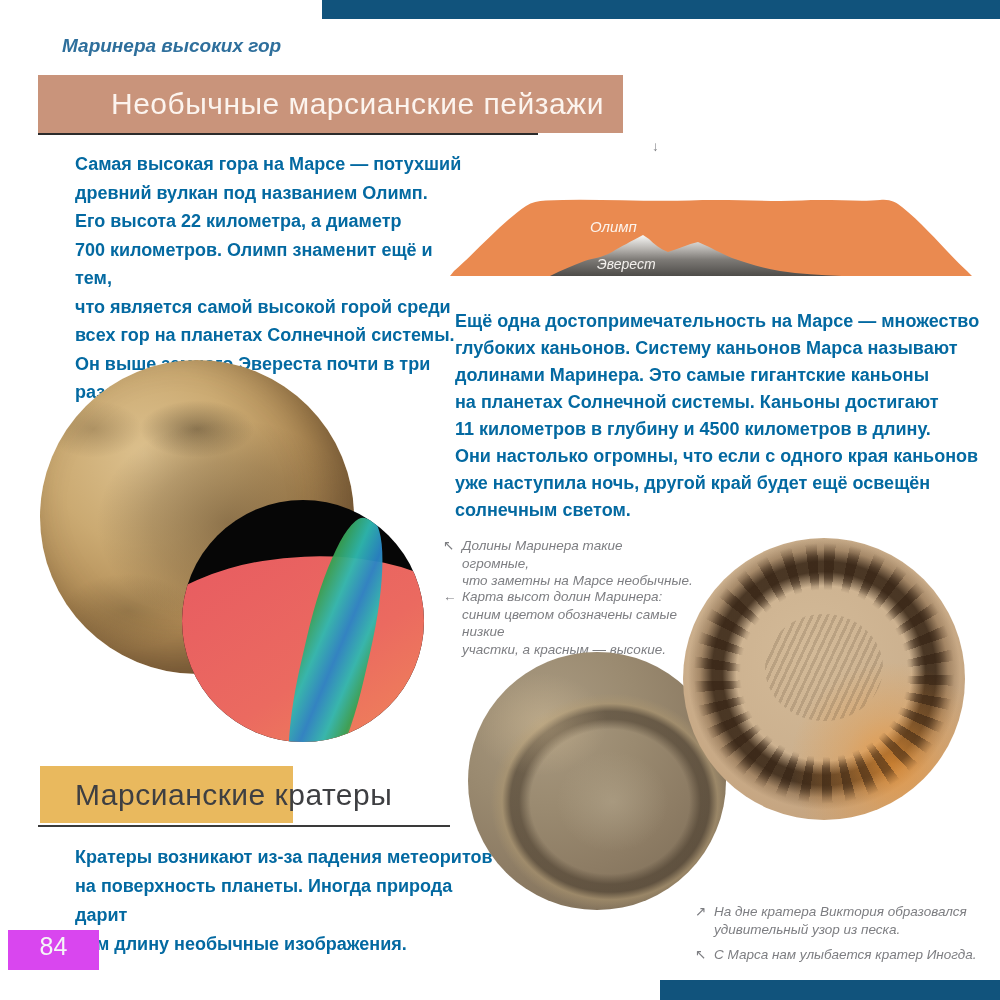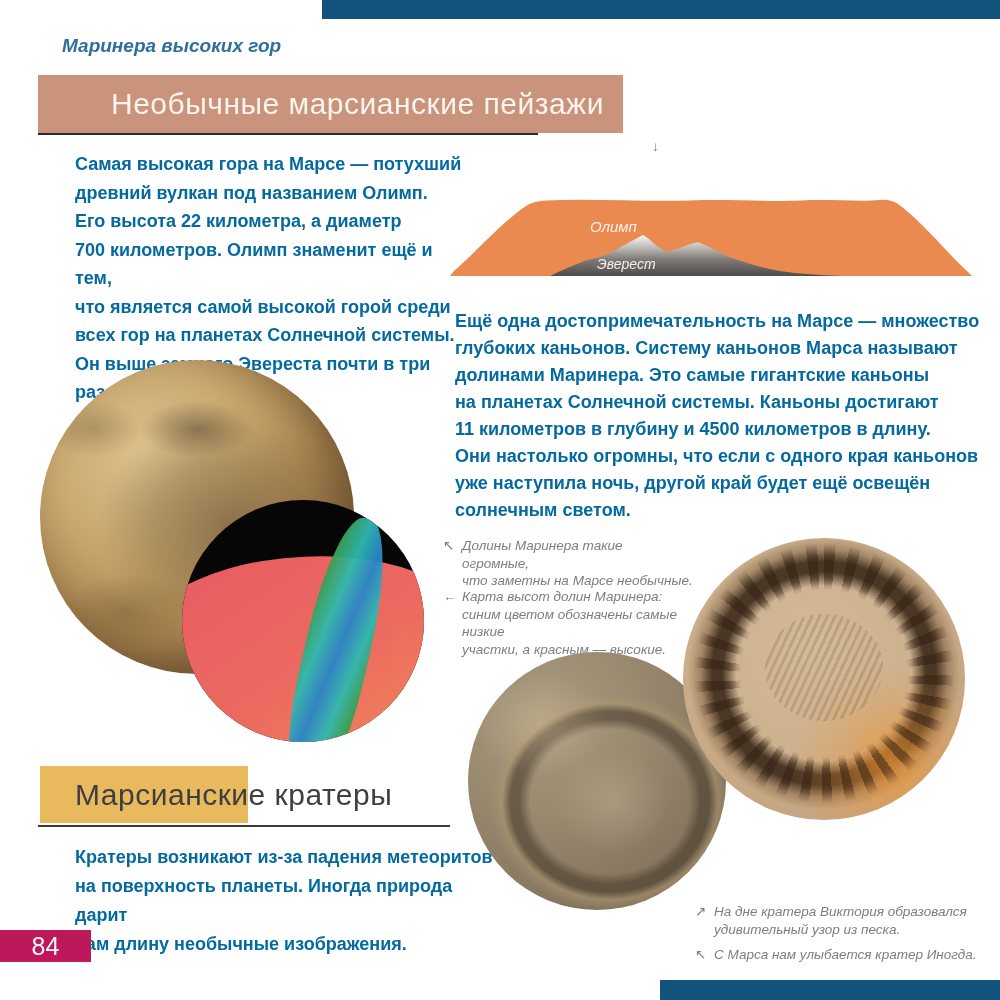--- a/index.html
+++ b/index.html
@@ -15,21 +15,21 @@
 
   
   .kicker{left:62px;top:35px;font-size:19px;font-style:italic;font-weight:bold;color:#2e6f9c;}
 
   
   .banner1{left:38px;top:75px;width:585px;height:58px;background:#c9947b;}
   .banner1 .banner-text{position:absolute;left:37px;top:0;line-height:58px;font-size:30px;
     color:#fcf4ee;letter-spacing:.5px;white-space:nowrap;font-weight:normal;margin-left:36px;}
   .rule1{left:38px;top:133px;width:500px;height:2px;background:#2b2b2b;}
 
-  .banner2{left:40px;top:766px;width:208px;height:57px;background:#e9b95e;}
+  .banner2{left:40px;top:766px;width:253px;height:57px;background:#e9b95e;}
   .banner2 .banner-text{position:absolute;left:35px;top:0;line-height:57px;font-size:30px;
     color:#3e3f42;letter-spacing:.5px;white-space:nowrap;}
   .rule2{left:38px;top:825px;width:412px;height:2px;background:#3a3a3a;}
 
   
   .para{font-size:18px;line-height:28.5px;color:#0369a1;white-space:pre-line;font-weight:bold;}
   .para-olympus{left:75px;top:150px;width:395px;}
   .para-canyons{left:455px;top:308px;width:525px;line-height:27px;}
   .para-craters{left:75px;top:843px;width:430px;line-height:29px;}
 
@@ -75,21 +75,21 @@
   .victoria::after{content:"";position:absolute;left:29%;top:27%;width:42%;height:38%;border-radius:50%;
     background:repeating-linear-gradient(115deg, rgba(92,72,50,.20) 0 3px, rgba(0,0,0,0) 3px 7px);}
   .galle{left:468px;top:652px;width:258px;height:258px;z-index:2;
     background:
       radial-gradient(42% 32% at 28% 28%, rgba(216,192,150,.38), rgba(216,192,150,0) 62%),
       radial-gradient(30% 27% at 56% 58%, rgba(182,168,142,.55), rgba(182,168,142,0) 72%),
       radial-gradient(55% 50% at 55% 58%, rgba(66,54,40,0) 0 56%, rgba(66,54,40,.55) 64% 70%, rgba(172,150,112,.55) 76%, rgba(172,150,112,0) 84%),
       radial-gradient(circle at 30% 25%, #a99a81 0%, #9a8a70 35%, #8d7c64 60%, #7e6e58 85%, #6f604c 100%);}
 
   
-  .page-box{left:0;top:930px;width:91px;height:32px;background:#be185d;}
+  .page-box{left:8px;top:930px;width:91px;height:40px;background:#d946ef;}
   .page-box span{display:block;text-align:center;line-height:32px;font-size:25px;color:#f5f6f7;}
 
   .diagram text{font-family:"Liberation Sans",sans-serif;font-style:italic;}
 </style>
 </head>
 <body>
 
 <div class="abs top-bar"></div>
 
 <div class="abs kicker">Маринера высоких гор</div>

